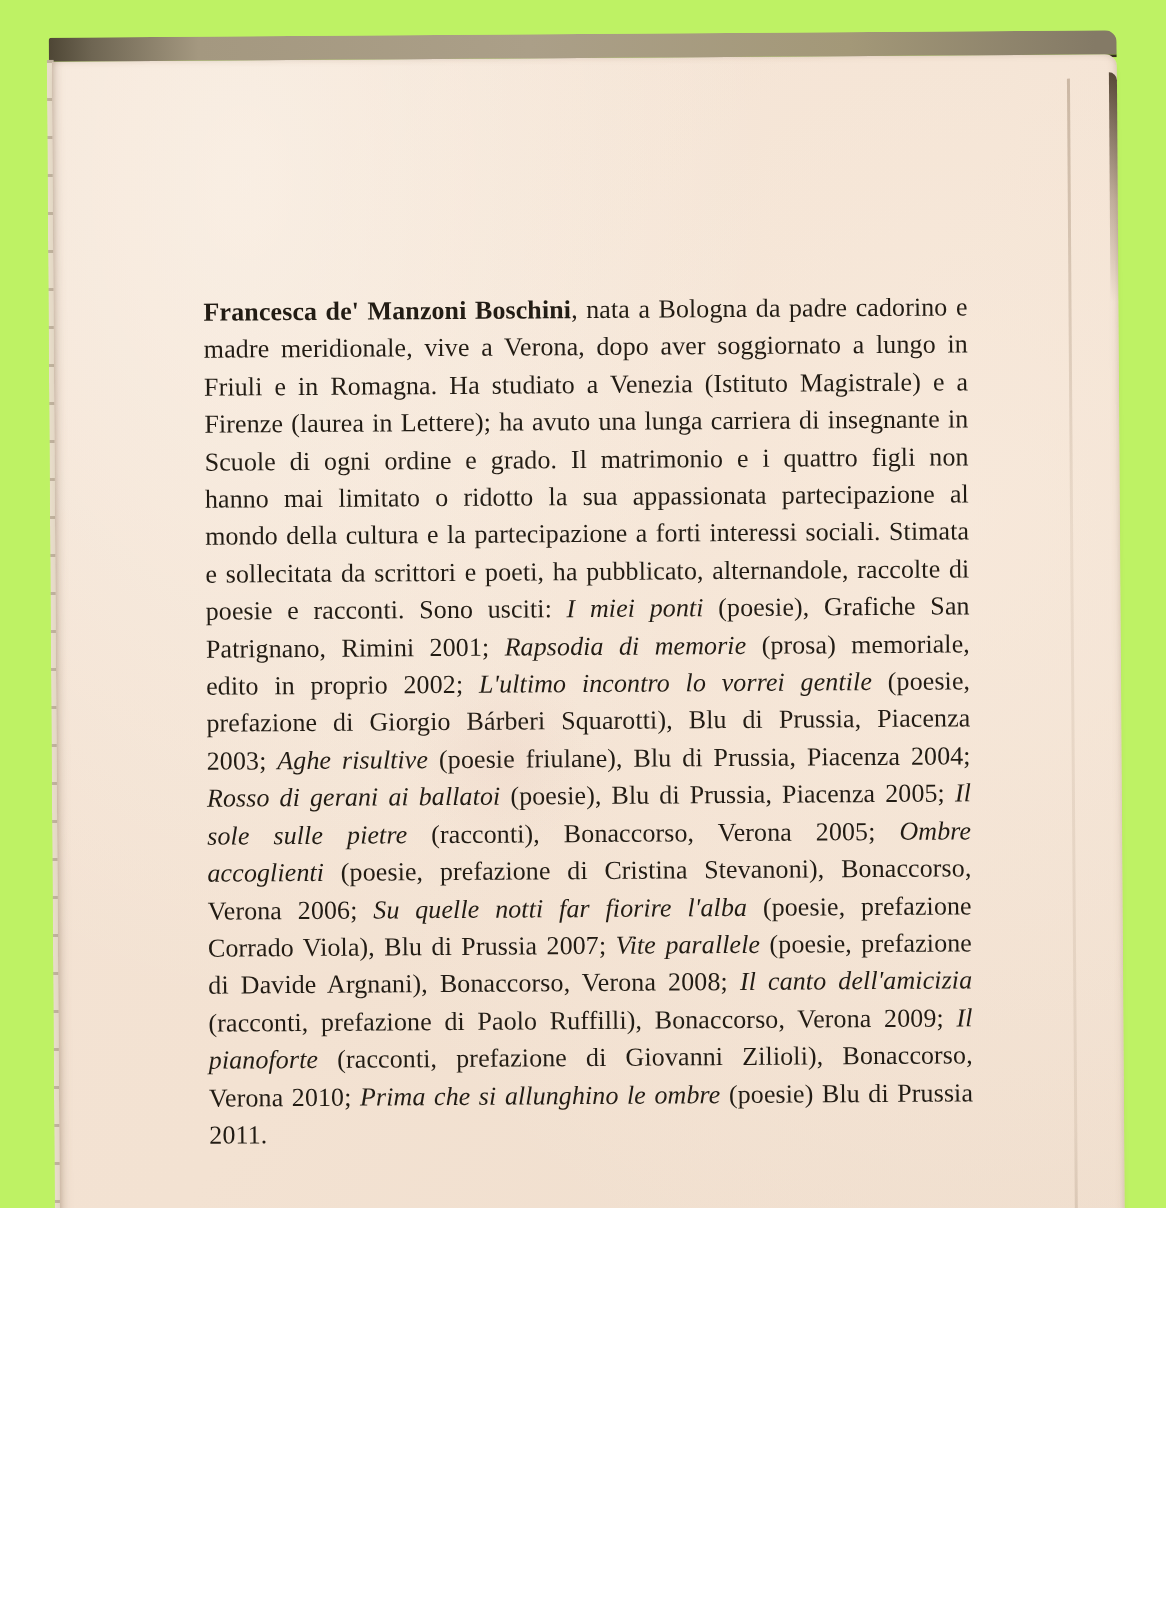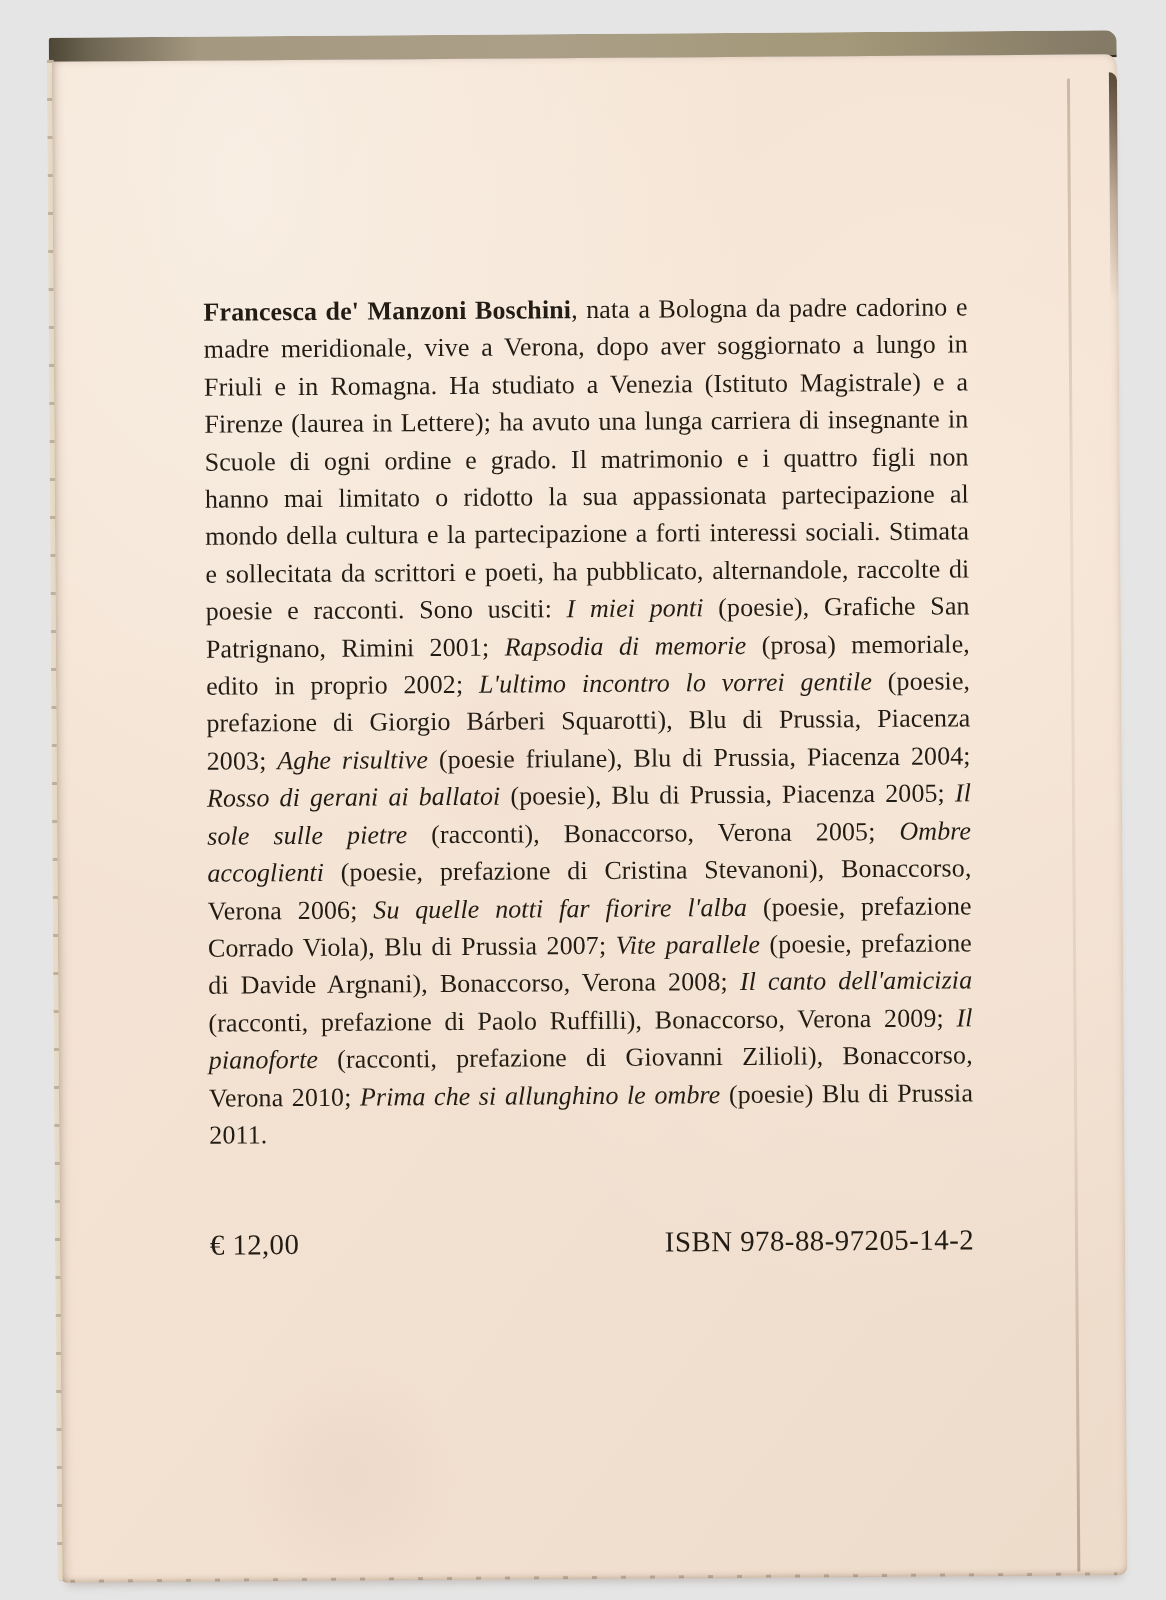--- a/index.html
+++ b/index.html
@@ -4,22 +4,22 @@
 <style>
   html, body {
     margin: 0;
     padding: 0;
     background: #ffffff;
     font-family: "Liberation Serif", "DejaVu Serif", serif;
   }
   .photo {
     position: relative;
     width: 1166px;
-    height: 1600px;
-    background: #e5e5e5;
+    height: 1208px;
+    background: #bef264;
     overflow: hidden;
   }
   
   .book {
     position: absolute;
     left: 52px;
     top: 34px;
     width: 1070px;
     height: 1545px;
     transform: rotate(-0.4deg);

